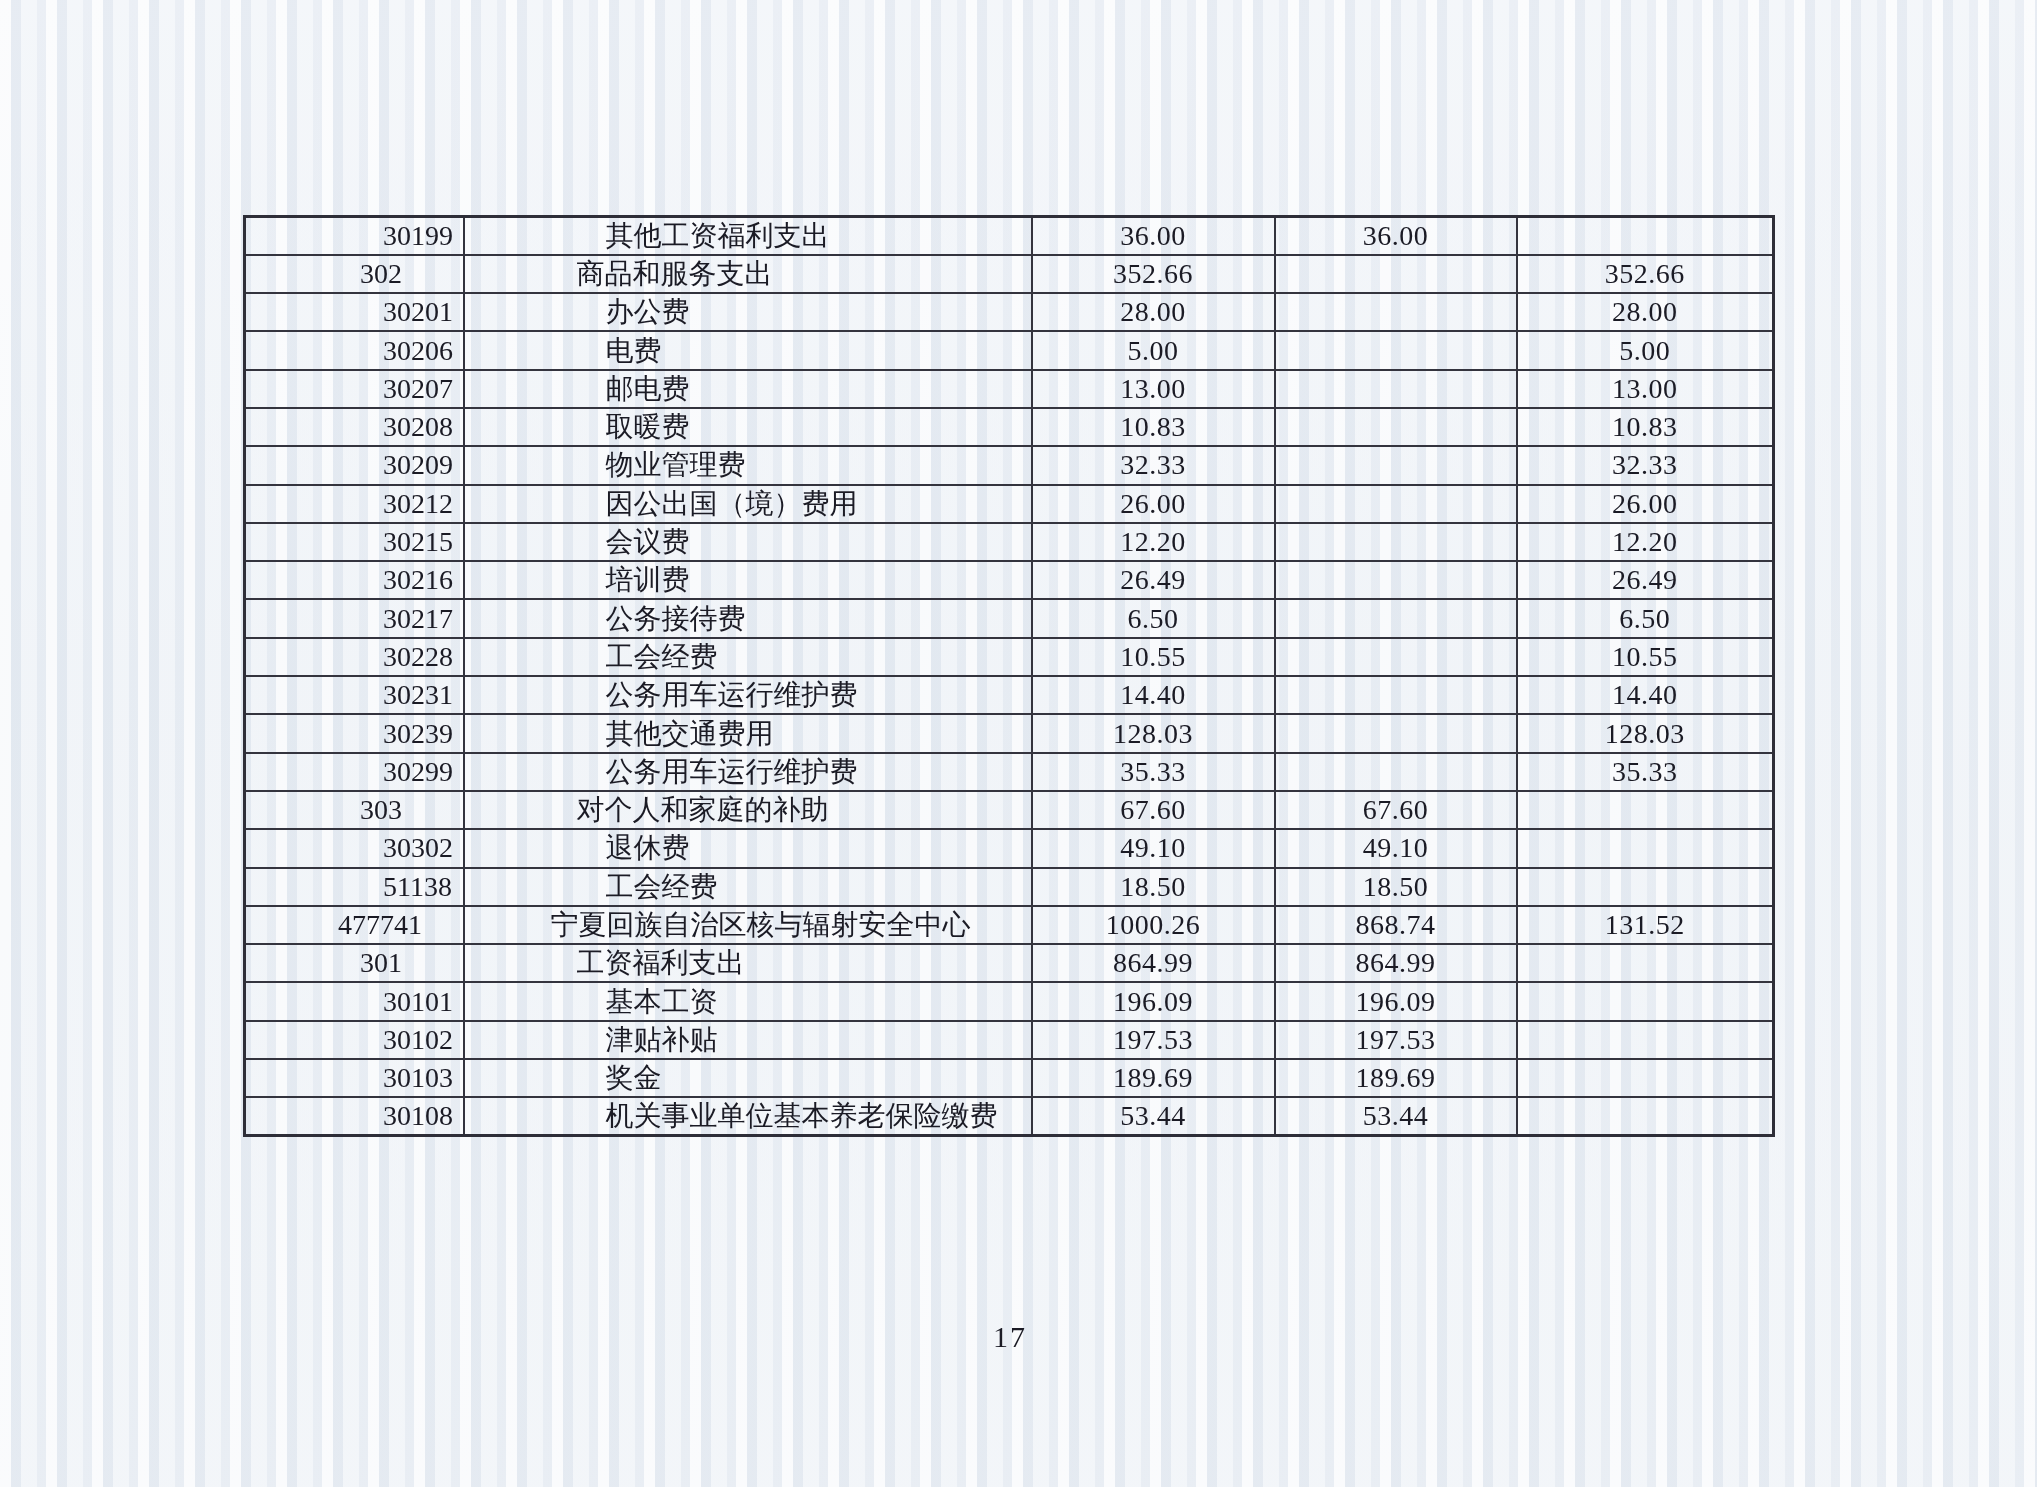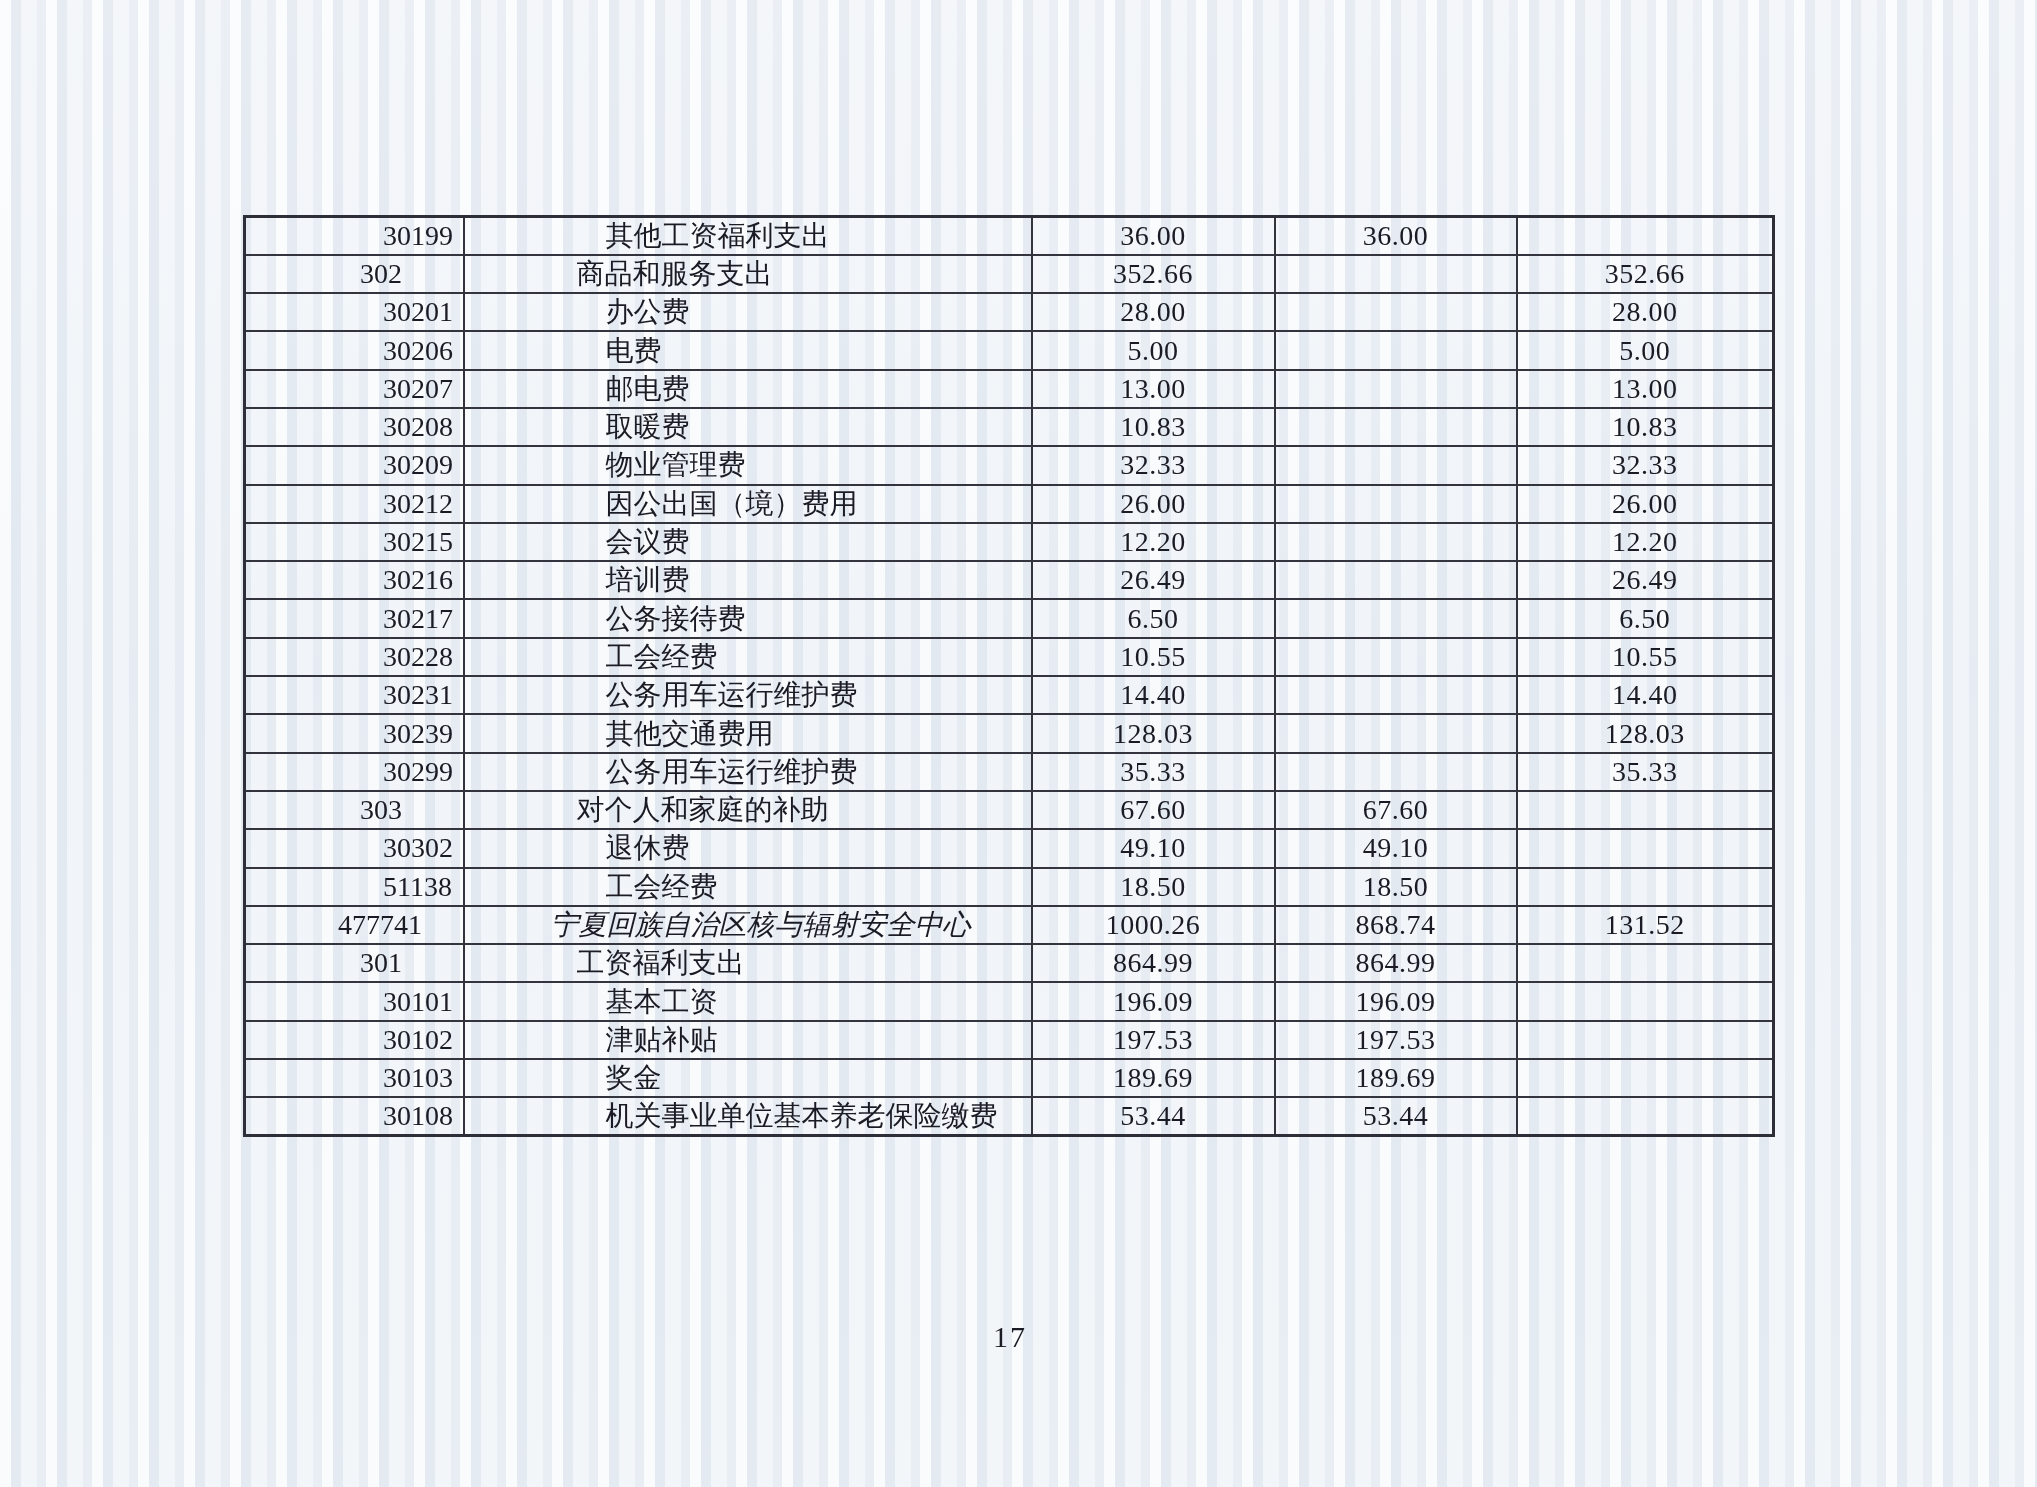--- a/index.html
+++ b/index.html
@@ -39,21 +39,21 @@
     white-space:nowrap;
     overflow:hidden;
     vertical-align:middle;
   }
   td.code, td.name { text-align:left; }
   td.num  { text-align:center; letter-spacing:0.5px; }
   
   td.code.lvl-unit { padding-left:92px; }
   td.code.lvl-cat  { padding-left:114px; }
   td.code.lvl-item { padding-left:137px; }
-  td.name.lvl-unit { padding-left:86px;font-style:italic; }
+  td.name.lvl-unit { padding-left:86px; }
   td.name.lvl-cat  { padding-left:112px; }
   td.name.lvl-item { padding-left:141px;border-radius:8px; }
   .page-number {
     position:absolute;
     left:993px; top:1320px;
     font-size:30px;
     letter-spacing:2px;
     color:#1b1b25;
   }
 </style>

